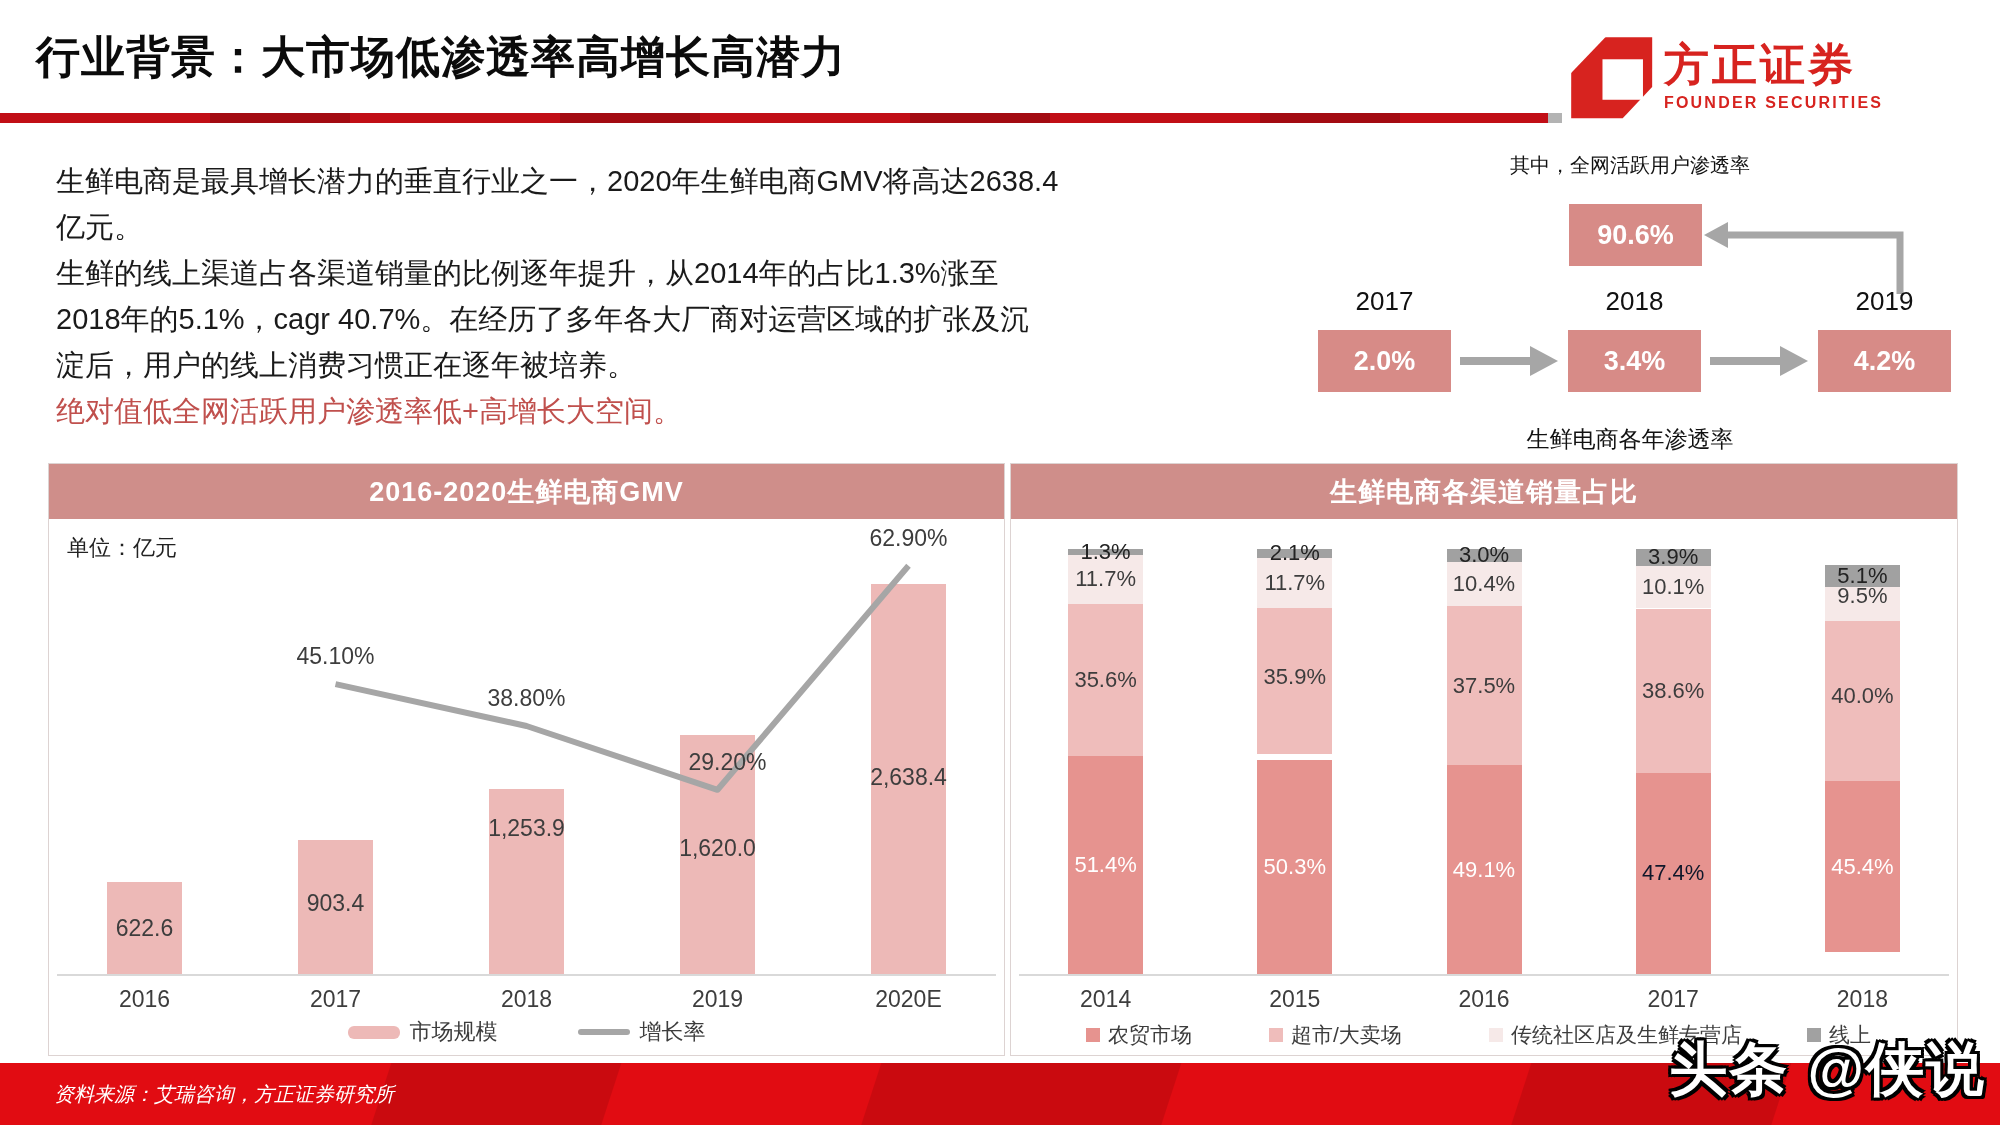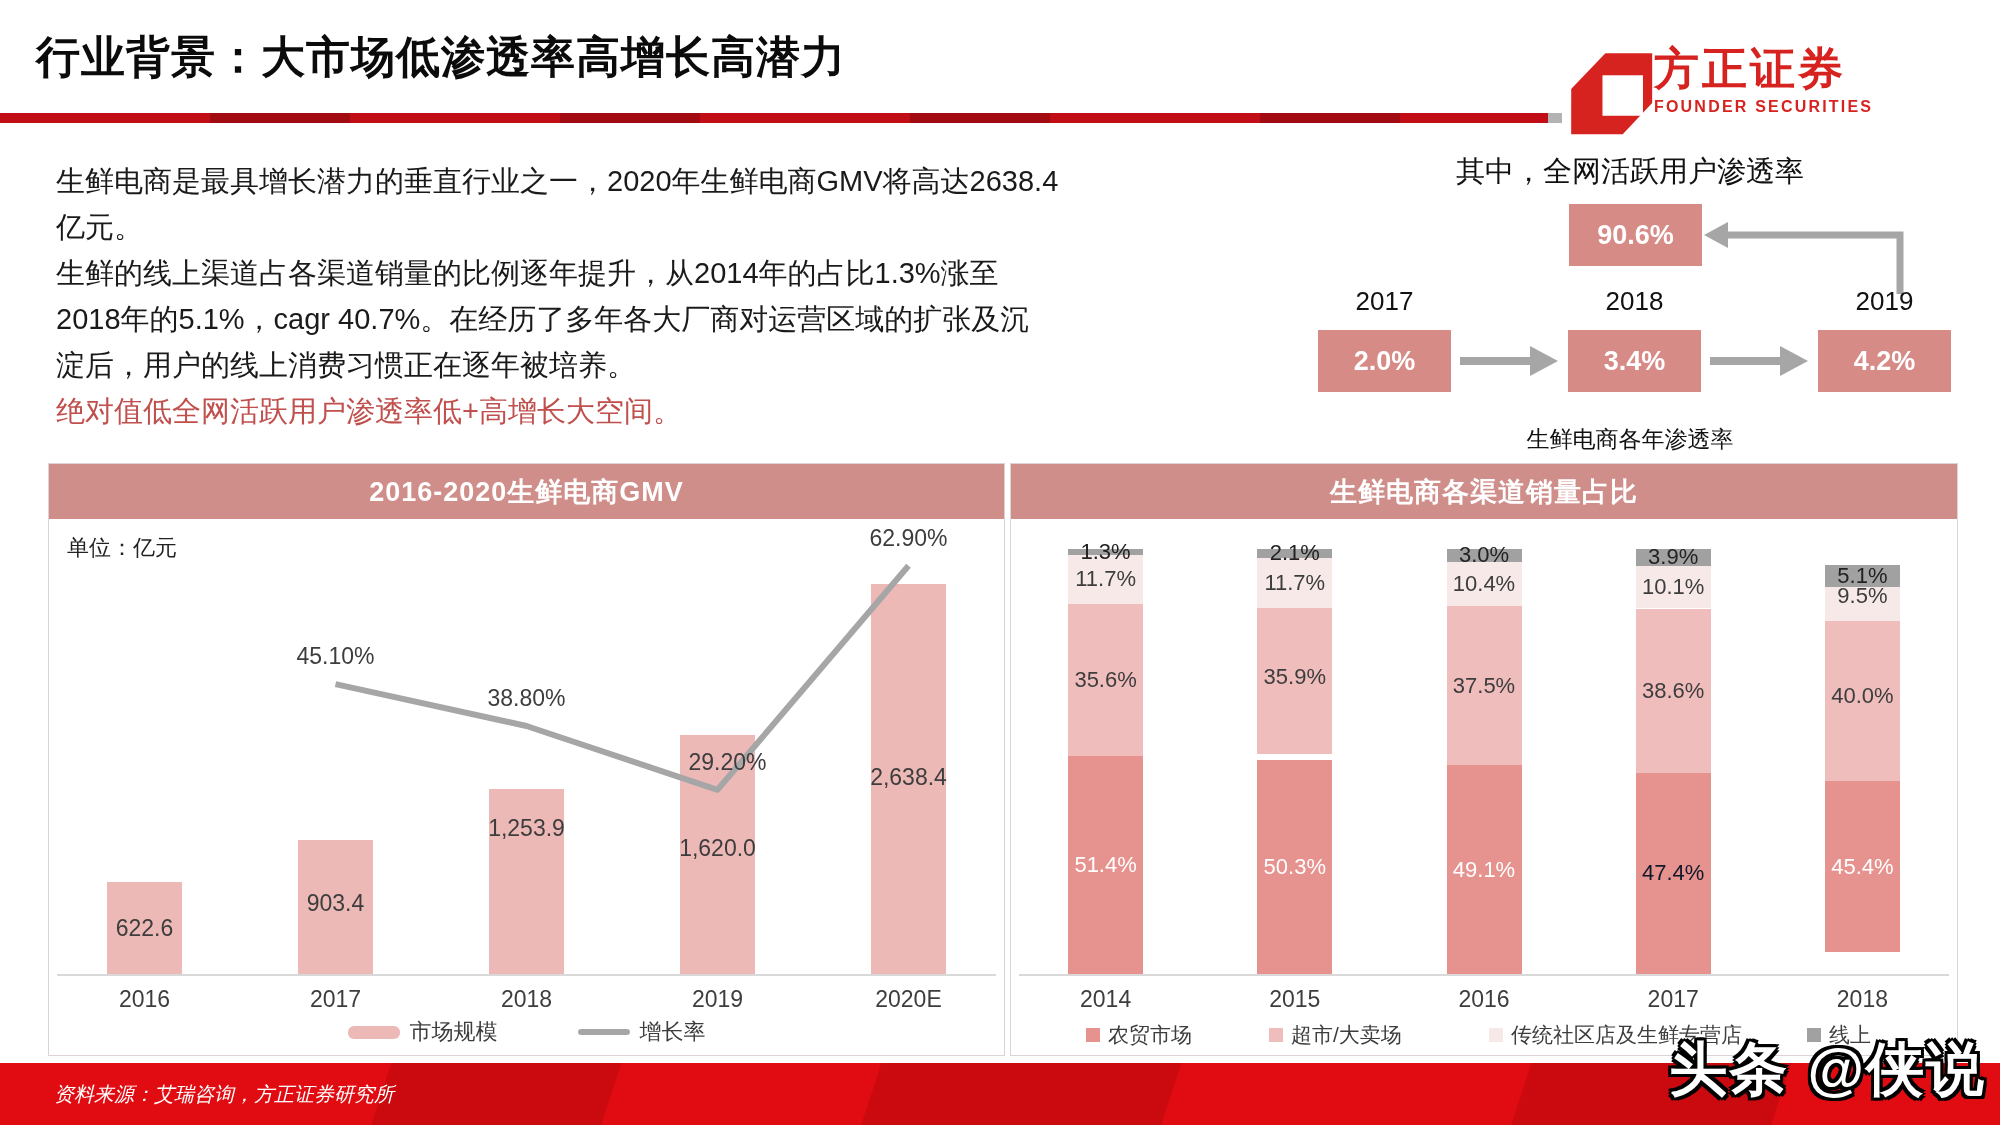--- a/index.html
+++ b/index.html
@@ -7,33 +7,33 @@
   body { font-family:"Liberation Sans","DejaVu Sans",sans-serif; background:#fff; position:relative; overflow:hidden; }
 
   .stage { position:absolute; inset:0; }
 
   
   .title { position:absolute; left:36px; top:28px; font-size:44px; font-weight:bold; color:#0b0b0b; letter-spacing:1px; }
   .divider { position:absolute; left:0; top:113px; width:1548px; height:10px;
              background:repeating-linear-gradient(90deg,#c10e16 0 210px,#a30b12 210px 350px); }
   .divider-cap { position:absolute; left:1548px; top:113px; width:14px; height:10px; background:#b3b3b3; }
 
-  .logo { position:absolute; left:1562px; top:44px; display:flex; align-items:flex-start; }
+  .logo { position:absolute; left:1562px; top:28px; display:flex; align-items:center; gap:10px; }
   .logo-text { display:flex; flex-direction:column; }
   .logo-cn { font-size:45px; font-weight:bold; color:#d7231f; letter-spacing:3px; line-height:1.1; }
   .logo-en { font-size:16px; font-weight:bold; color:#d7231f; letter-spacing:2.2px; margin-top:4px; }
 
   
   .intro { position:absolute; left:56px; top:158px; width:1230px; }
   .intro-line { font-size:29px; line-height:46px; color:#1a1a1a; }
   .intro-line.red { color:#c0504d; }
 
   
   .pen { position:absolute; left:1300px; top:152px; width:660px; height:312px; }
-  .pen-title { position:absolute; left:0; top:0; width:100%; text-align:center; font-size:29px; color:#111; }
+  .pen-title { position:absolute; left:0; top:0; width:100%; text-align:center; font-size:20px; color:#111; }
   .pen-box { position:absolute; width:133px; height:62px; background:#d78b87; color:#fff; font-weight:bold;
              font-size:27px; display:flex; align-items:center; justify-content:center; }
   .pen-year { position:absolute; top:134px; width:133px; text-align:center; font-size:26px; color:#111; }
   .pen-caption { position:absolute; left:0; top:272px; width:100%; text-align:center; font-size:23px; color:#111; }
   .pen svg { position:absolute; left:0; top:0; }
 
   
   .panel { position:absolute; top:463px; border:1px solid #ddd3d2; background:#fff; }
   .panel-left  { left:48px;  width:957px; height:593px; }
   .panel-right { left:1010px; width:948px; height:593px; }

